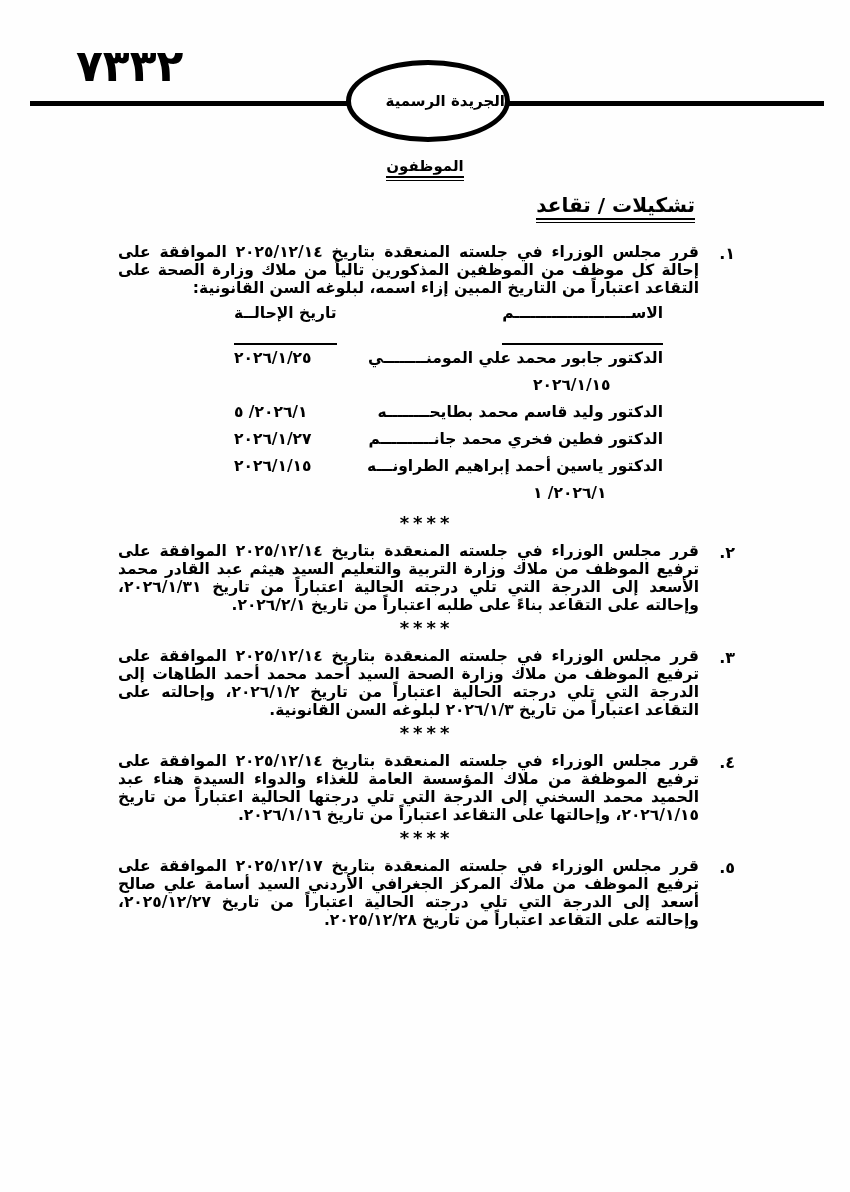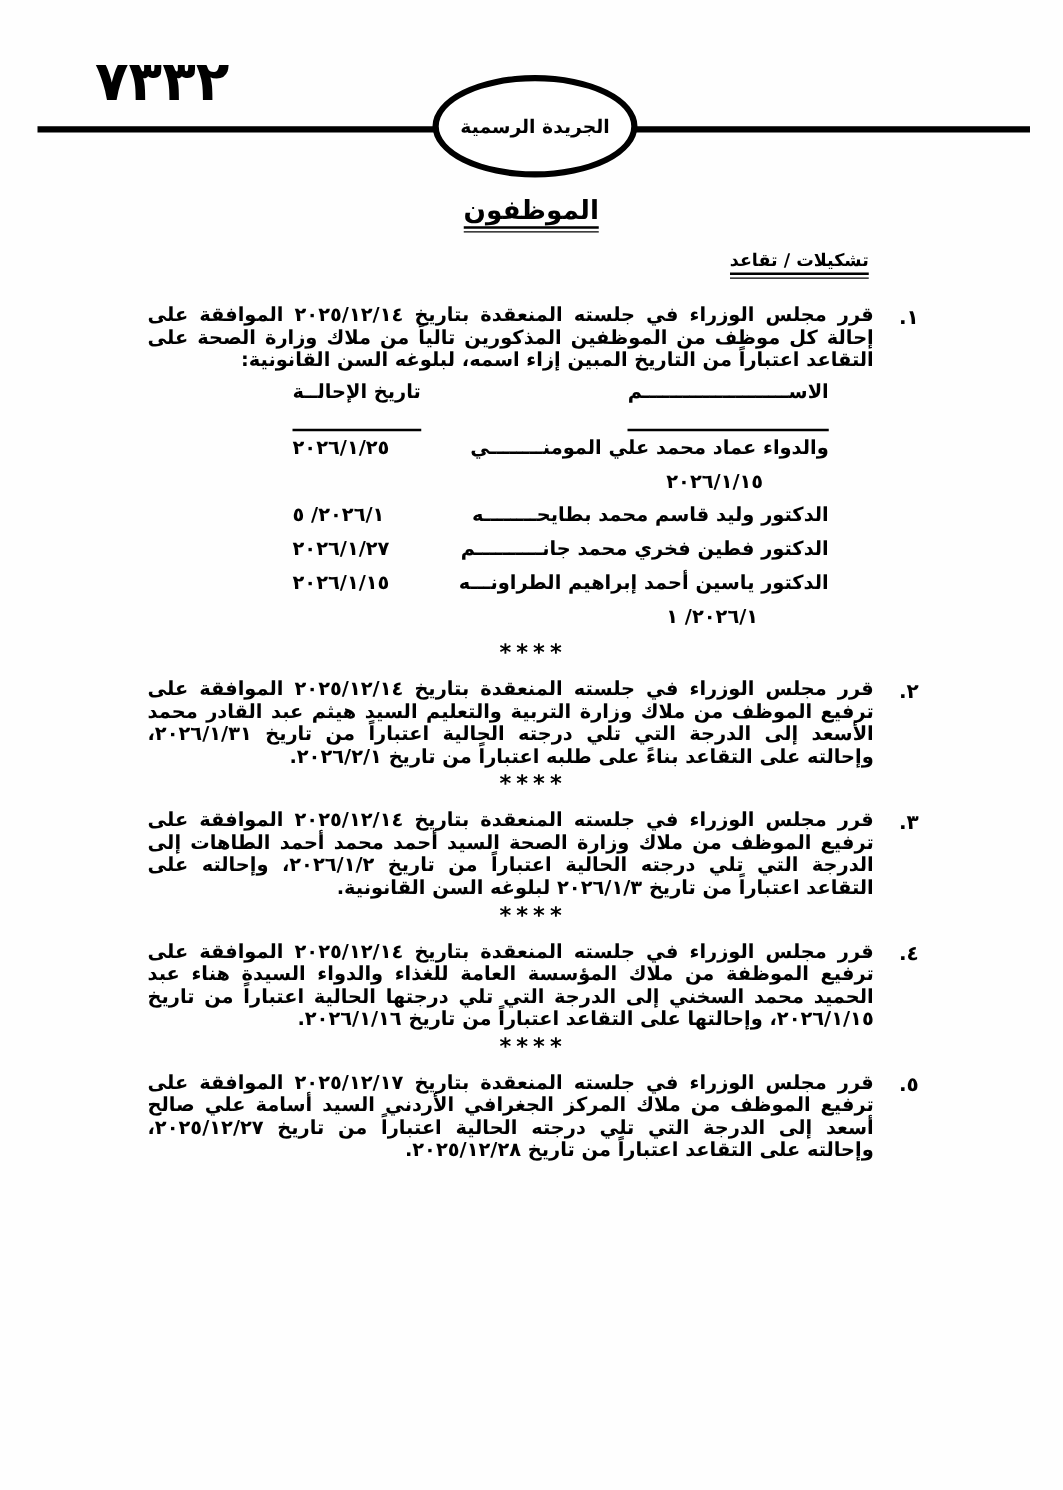--- a/index.html
+++ b/index.html
@@ -8,30 +8,30 @@
     font-family:"DejaVu Sans", sans-serif;font-weight:bold;
     position:relative;overflow:hidden;
   }
   
   .page-header{position:relative;height:148px;}
   .page-number{position:absolute;left:76px;top:44px;font-size:44px;letter-spacing:3px;line-height:1;}
   .header-rule{position:absolute;left:30px;right:26px;top:101px;height:5px;background:#000;}
   .gazette-oval{
     position:absolute;left:346px;top:60px;width:154px;height:72px;
     border:5px solid #000;border-radius:50%;background:#fff;
-    display:flex;align-items:center;justify-content:center;
+    display:flex;align-items:center;justify-content:flex-start;
     font-size:15px;direction:rtl;z-index:2;
   }
   
   .title-wrap{text-align:center;margin-top:8px;direction:rtl;}
   .u-outer{display:inline-block;border-bottom:1.5px solid #000;padding-bottom:2px;}
   .u-inner{display:inline-block;border-bottom:2.5px solid #000;padding-bottom:1px;}
-  .section-title{font-size:21px;}
+  .section-title{font-size:15px;}
   .subtitle-wrap{direction:rtl;text-align:right;margin:12px 155px 0 0;}
-  .section-subtitle{font-size:14px;}
+  .section-subtitle{font-size:20px;}
   
   .decisions{direction:rtl;margin:20px 115px 0 118px;font-size:15.5px;}
   .decision{display:flex;}
   .decision-number{flex:none;width:36px;font-size:16px;padding-top:1px;}
   .decision-text{flex:1;text-align:justify;line-height:18px;}
   .stars{
     text-align:center;font-size:18px;letter-spacing:4px;
     margin:3px 0 9px 0;direction:ltr;
   }
   
@@ -69,21 +69,21 @@
       <div class="retire-table">
         <div class="tr">
           <div class="td-name">
             <span class="col-underline">الاســــــــــــــــــــــم</span>
           </div>
           <div class="td-date" style="direction:rtl;">
             <span class="col-underline">تاريخ الإحالــة</span>
           </div>
         </div>
         <div class="tr">
-          <div class="td-name">والدواء عماد محمد علي المومنــــــــي</div>
+          <div class="td-name">الدكتور جابور محمد علي المومنــــــــي</div>
           <div class="td-date">٢٠٢٦/١/٢٥</div>
         </div>
         <div class="tr">
           <div class="td-date">٢٠٢٦/١/١٥</div>
         </div>
         <div class="tr">
           <div class="td-name">الدكتور وليد قاسم محمد بطايحــــــــه</div>
           <div class="td-date">٢٠٢٦/١/ ٥</div>
         </div>
         <div class="tr">

